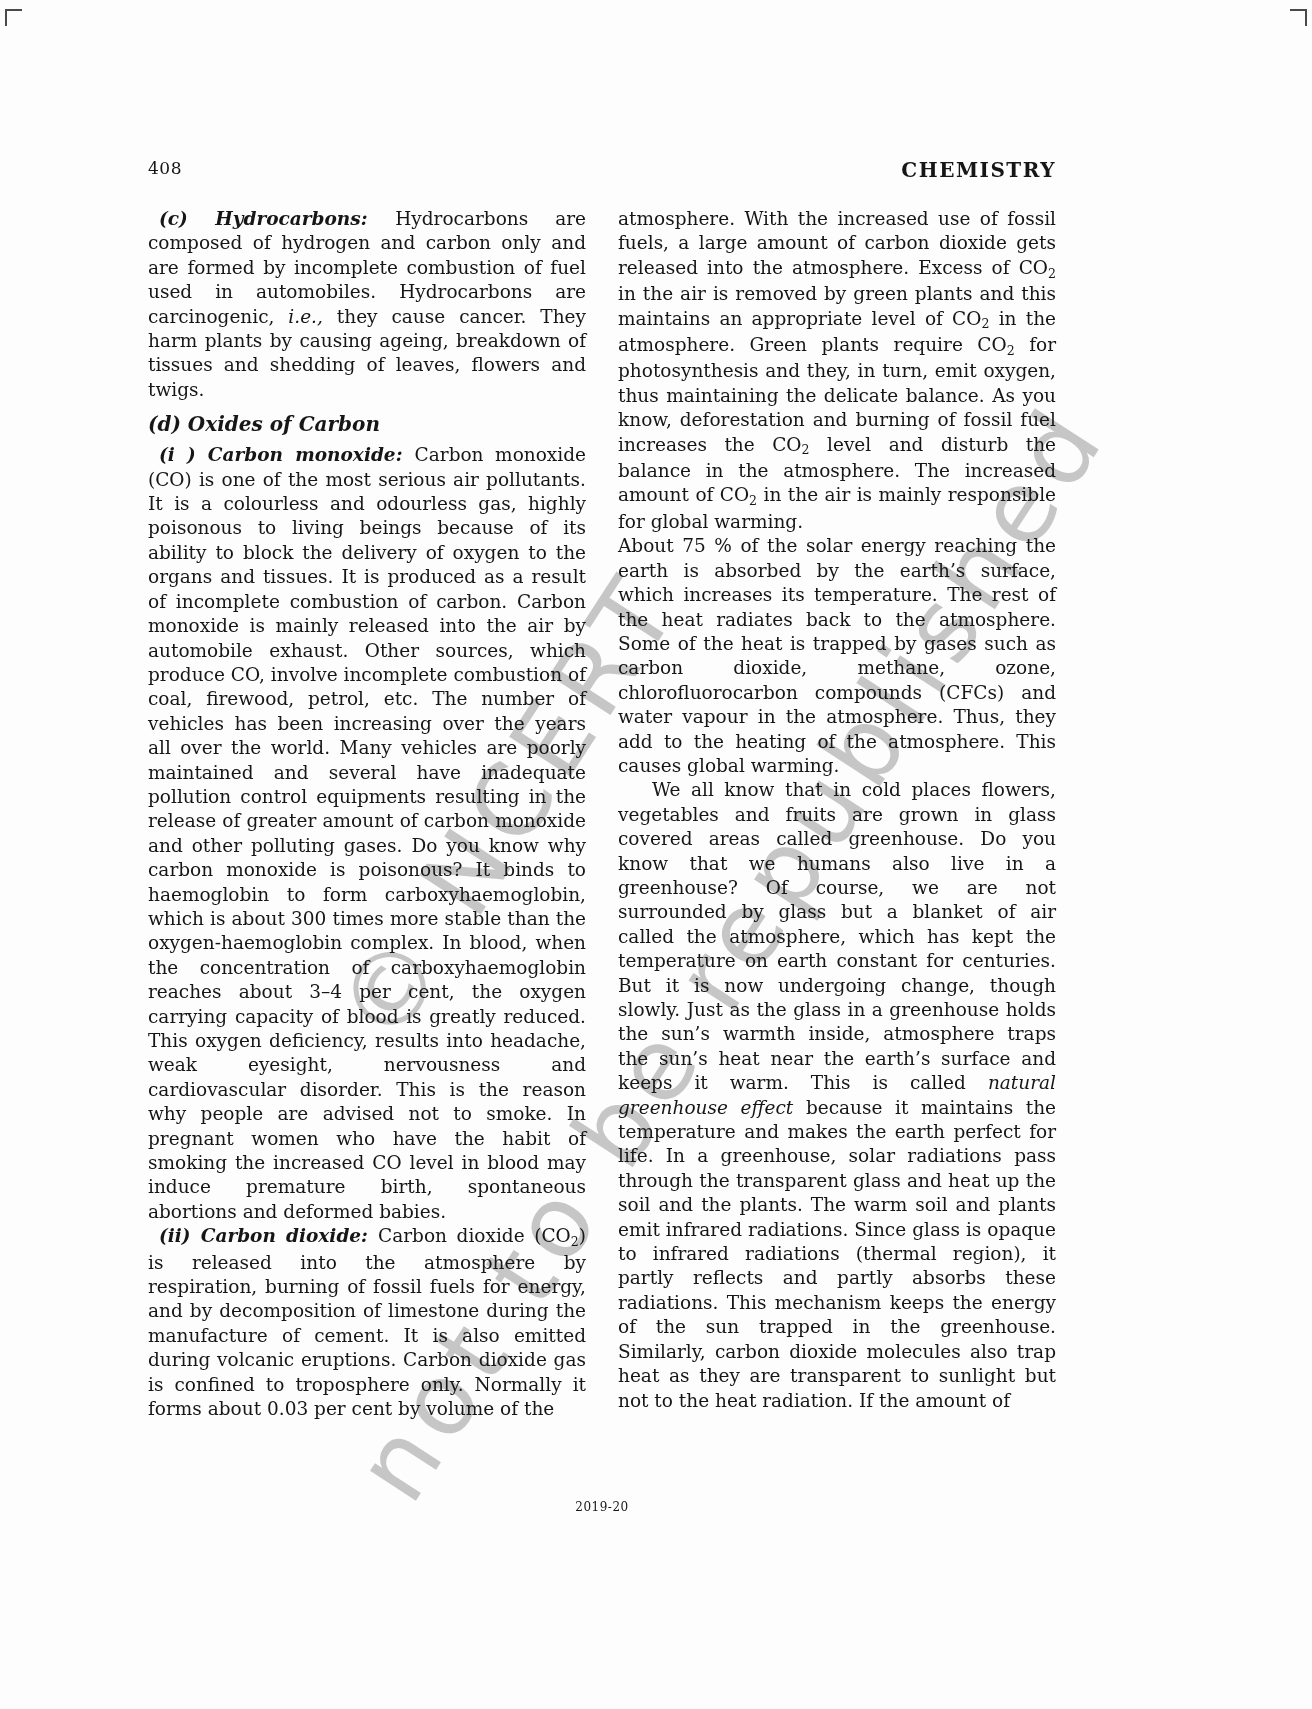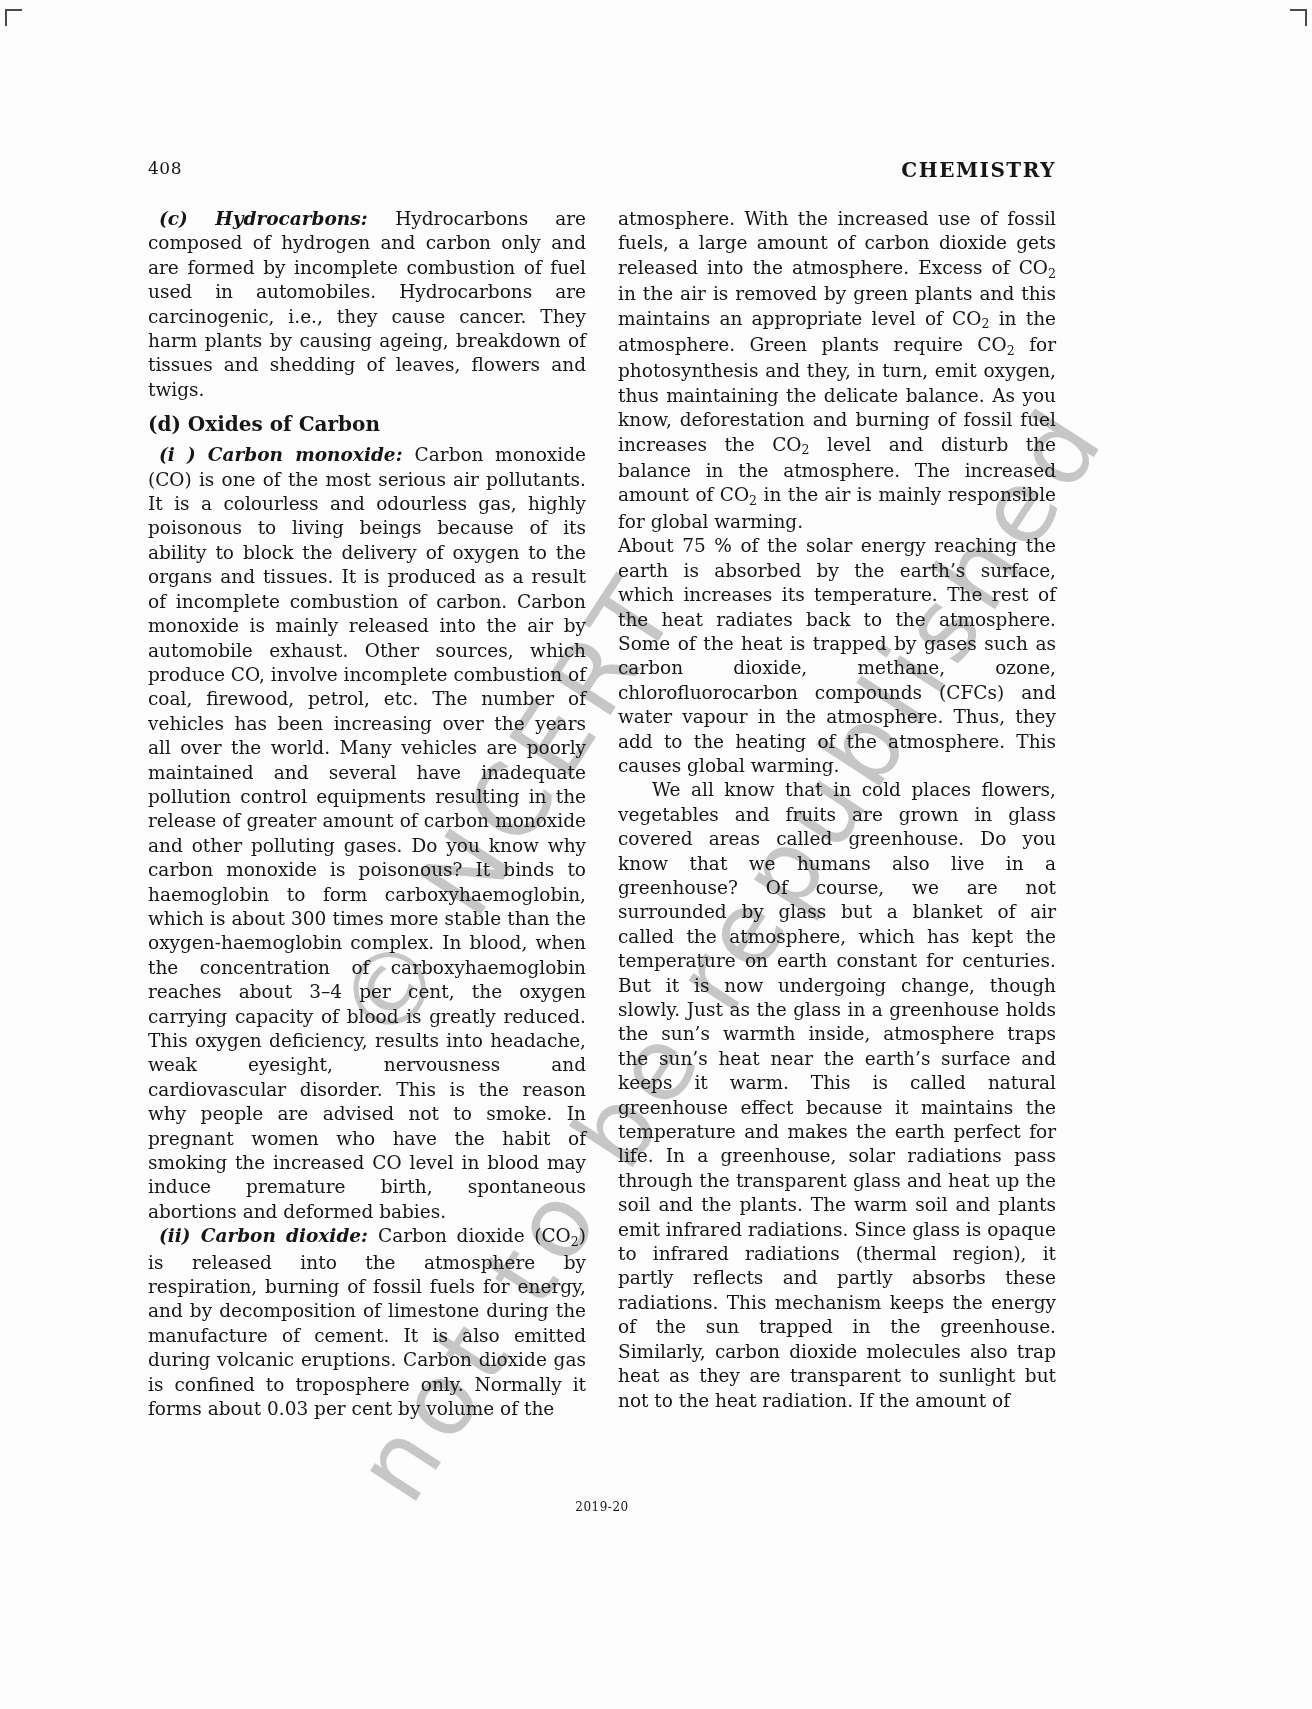--- a/index.html
+++ b/index.html
@@ -52,28 +52,29 @@
   .col {
     width: 438px;
     text-align: justify;
     font-size: 18.5px;
     line-height: 24.4px;
   }
   p.para { margin: 0; }
   .subheading {
     font-size: 20px;
     font-weight: bold;
+    font-style: italic;
     margin: 10px 0 6px 0;
     text-align: left;
     line-height: 25px;
   }
   .indent { text-indent: 34px; }
 
   .seg-bi { font-weight: 700; font-style: italic; margin-left: 11px; }
-  .seg-i  { }
+  .seg-i  { font-style: italic; }
   .seg-sub { font-size: 0.68em; position: relative; top: 0.3em; }
 
   .footer {
     position: absolute;
     top: 1500px;
     left: 148px;
     width: 908px;
     text-align: center;
     font-size: 12px;
     letter-spacing: 0.5px;

